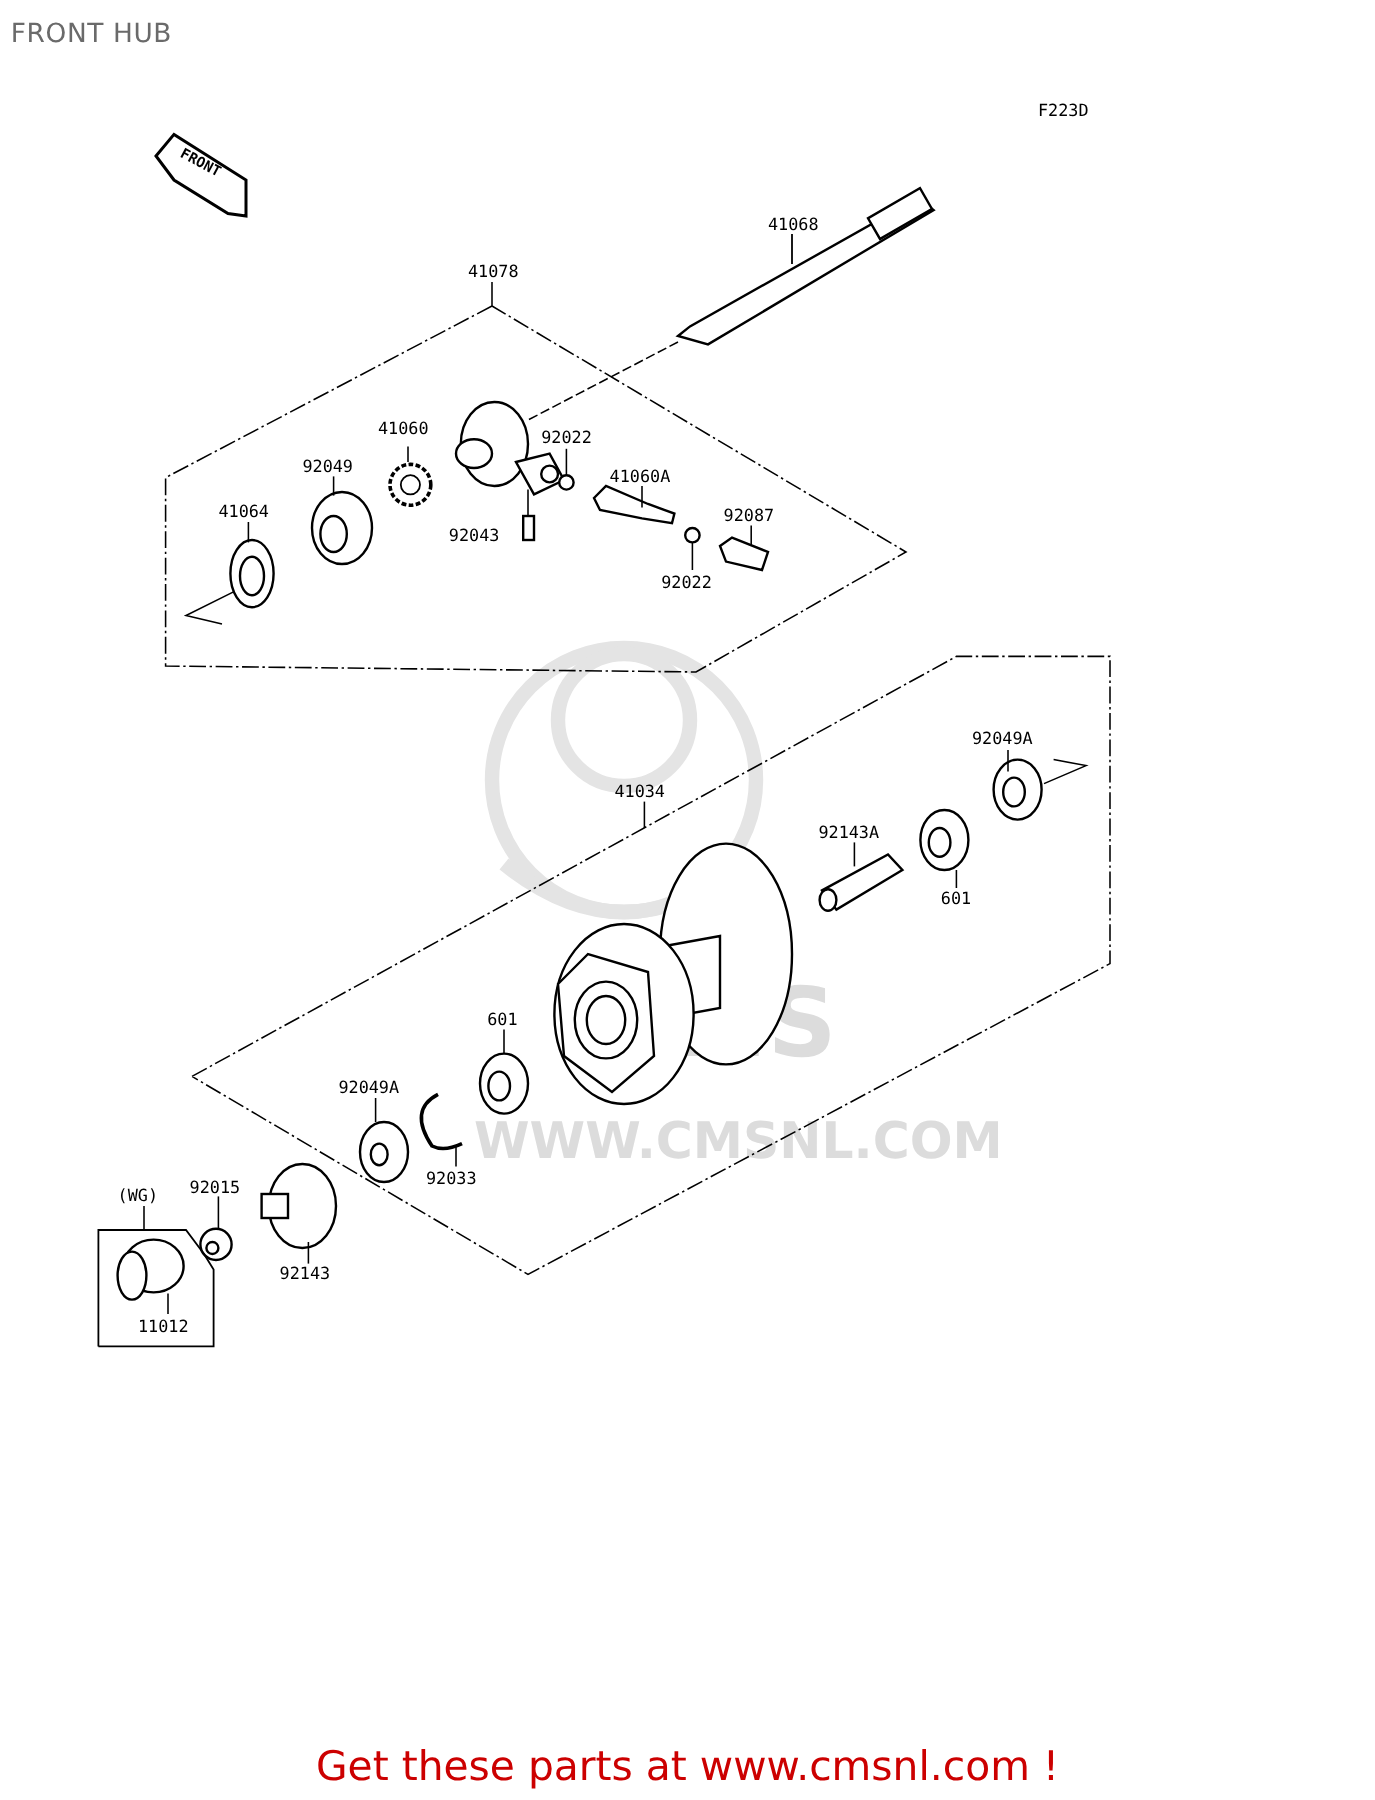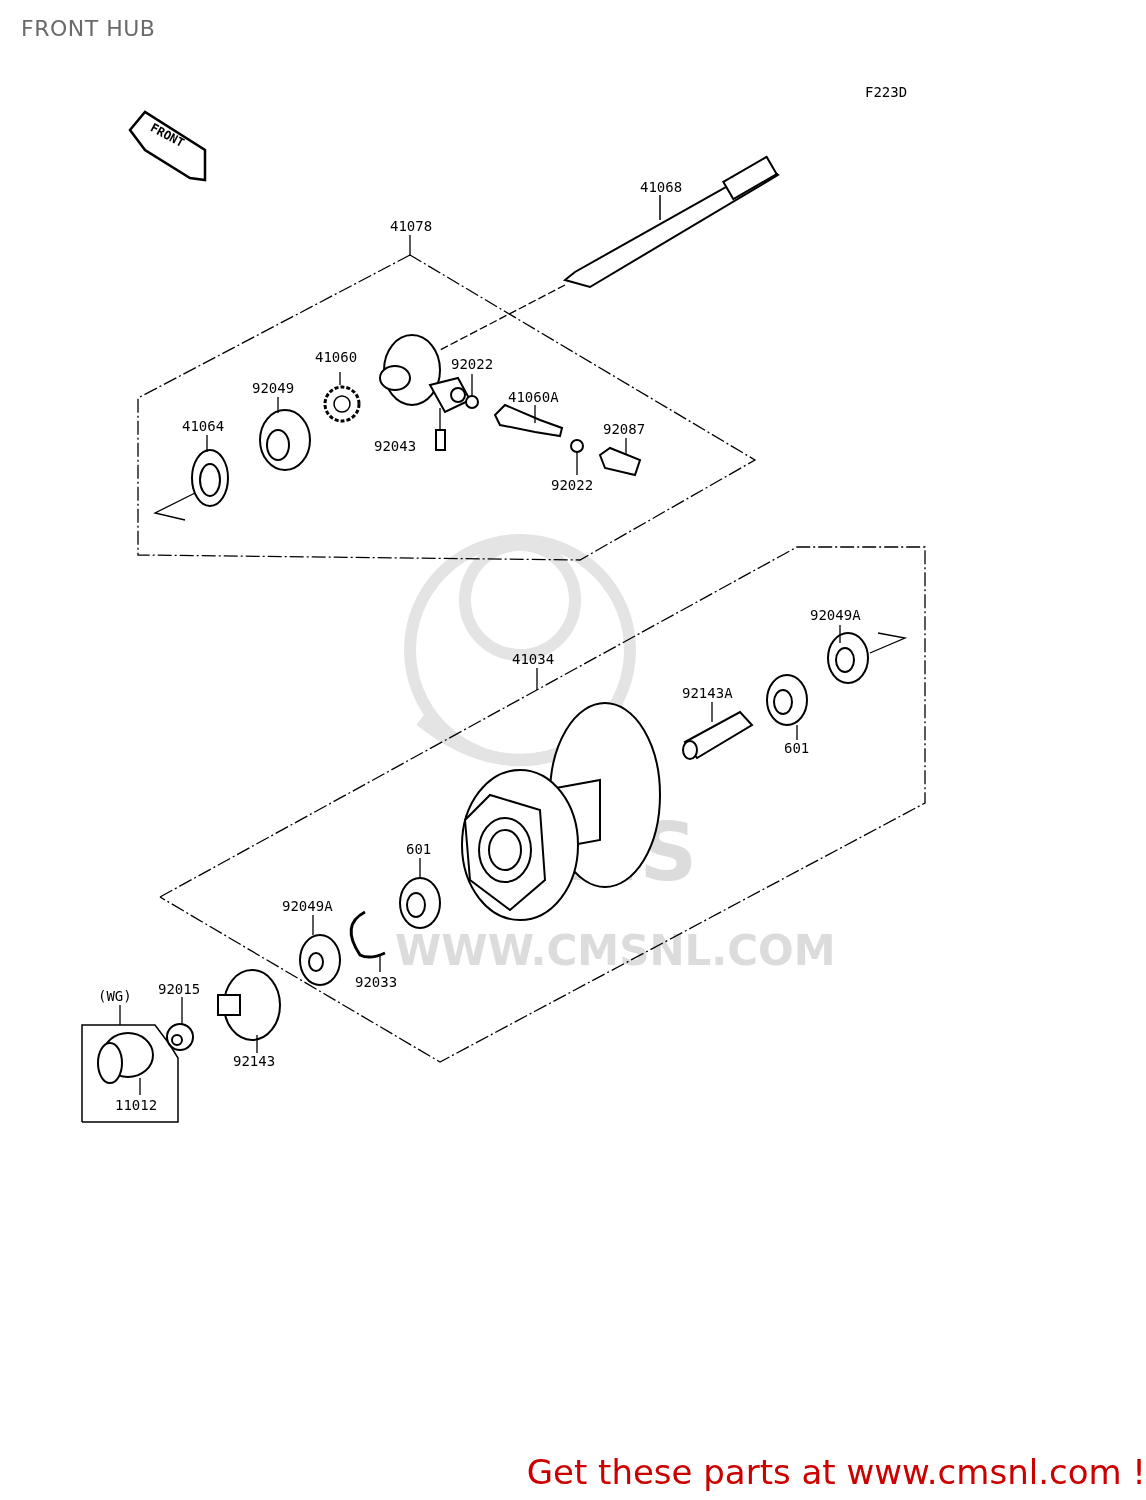--- a/index.html
+++ b/index.html
@@ -1,19 +1,19 @@
 <!DOCTYPE html>
 <html><head>
 <meta charset="utf-8">
 <style>
   html, body { margin:0; padding:0; background:#ffffff; }
   body { width:1146px; height:1500px; position:relative; overflow:hidden; font-family:"DejaVu Sans", sans-serif; }
-  .title { position:absolute; left:21px; top:16px; font-size:22px; color:#6a6a6a; letter-spacing:0.5px; }
+  .title { position:absolute; left:9px; top:16px; font-size:22px; color:#6a6a6a; letter-spacing:0.5px; }
   .diagram { position:absolute; left:0; top:0; width:1146px; height:1440px; }
-  .footer { position:absolute; left:0; width:1146px; top:1452px; text-align:right; font-family:"DejaVu Sans", sans-serif; font-size:34px; color:#cc0000; }
+  .footer { position:absolute; left:0; width:1146px; top:1452px; text-align:center; font-family:"DejaVu Sans", sans-serif; font-size:34px; color:#cc0000; }
   .plabel { font-family:"DejaVu Sans Mono", monospace; font-size:14px; fill:#000; }
   .wm { fill:none; stroke:#e4e4e4; stroke-width:12; }
   .wmtext { font-family:"DejaVu Sans", sans-serif; font-weight:bold; fill:#dcdcdc; }
 </style>
 </head>
 <body>
 
 <div class="title">FRONT HUB</div>
 
 <svg class="diagram" viewBox="0 0 1146 1440" xmlns="http://www.w3.org/2000/svg">

